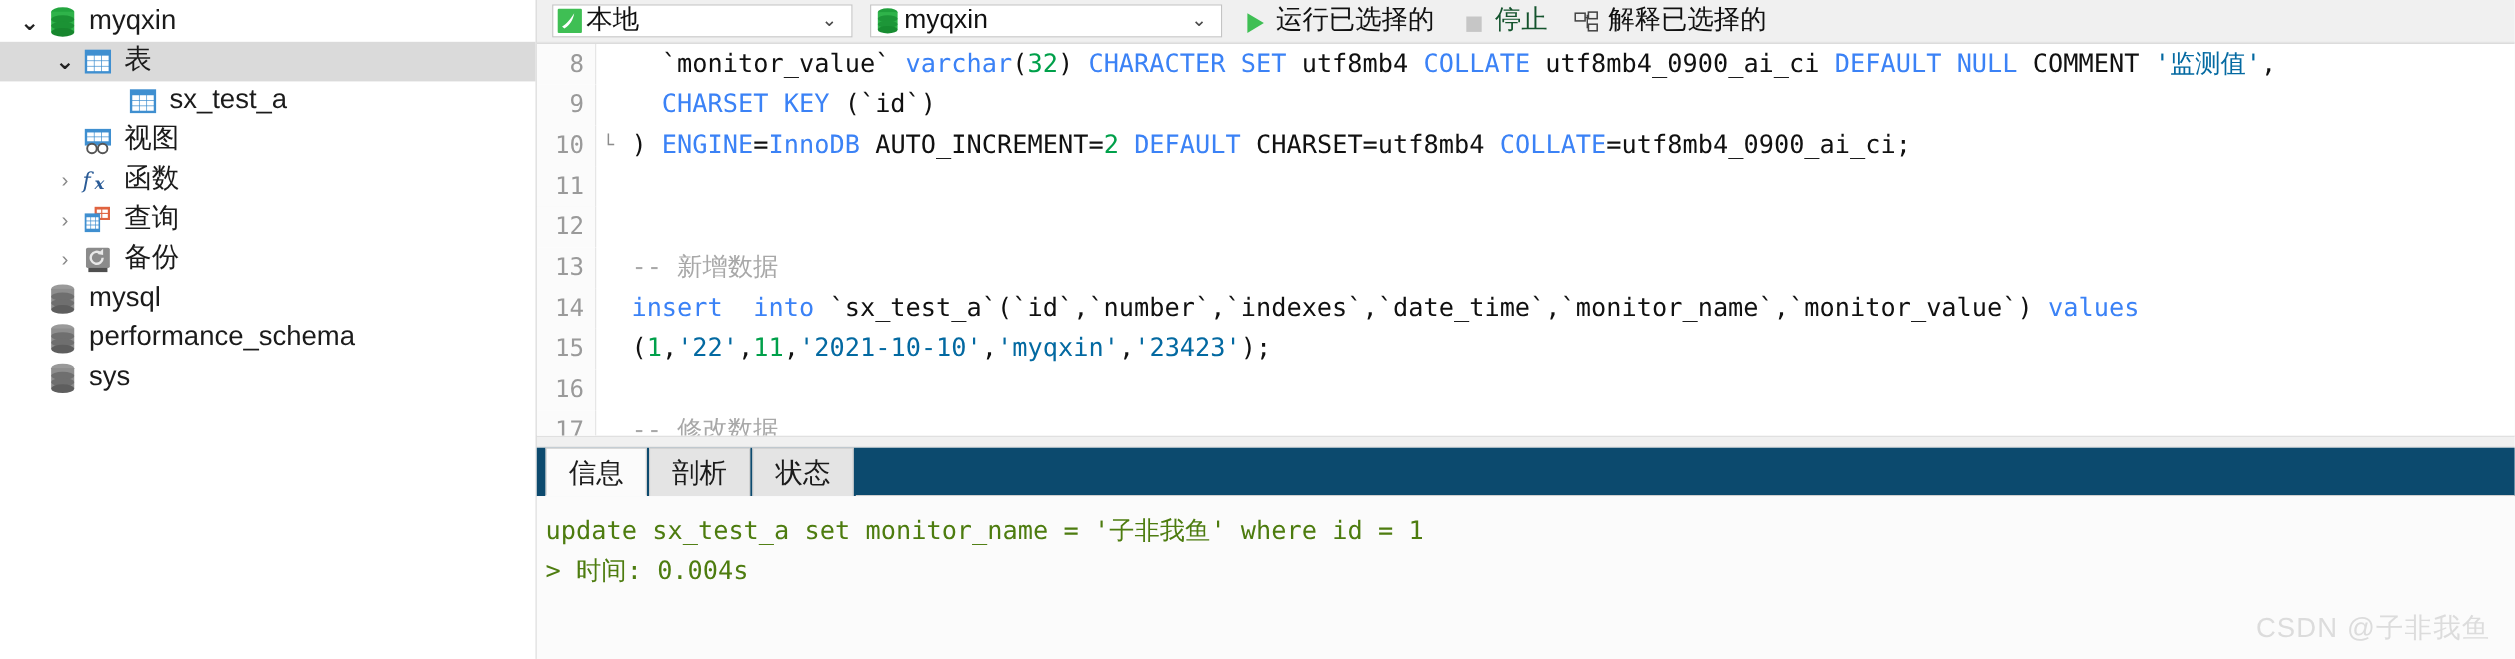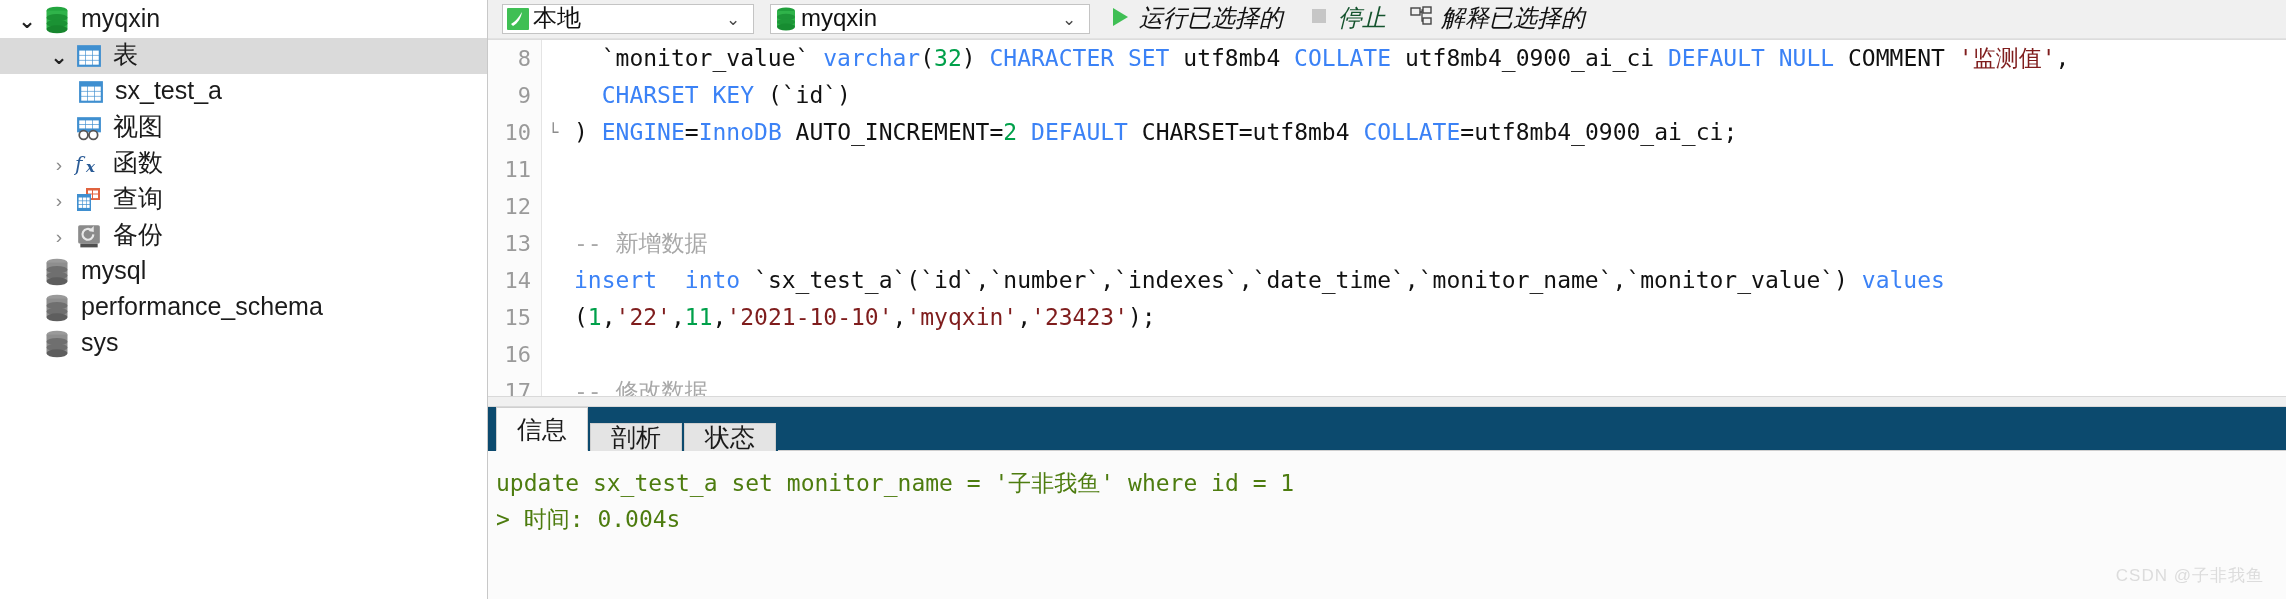--- a/index.html
+++ b/index.html
@@ -31,43 +31,43 @@
   .spacer{flex:0 0 26px;width:26px;}
   .ico{
     width:34px;flex:0 0 34px;height:30px;display:flex;align-items:center;justify-content:center;
     margin-right:7px;
   }
   .label{line-height:1;padding-bottom:3px;}
 
   
   .i0{padding-left:14px;}
   .i1{padding-left:46px;}
-  .i2{padding-left:48px;}
+  .i2{padding-left:72px;margin-left:15px;}
 
   
   .right{flex:1 1 auto;display:flex;flex-direction:column;height:599px;background:#f7f7f7;position:relative;}
 
   
   .toolbar{
     height:38px;flex:0 0 38px;background:#f0f0f0;
     display:flex;align-items:center;padding-left:14px;gap:0;
     border-bottom:1px solid #e2e2e2;
   }
   .combo{
     height:30px;background:#ffffff;border:1px solid #c4c4c4;
     display:flex;align-items:center;box-sizing:border-box;
     margin-right:16px;
   }
   .combo .cbico{width:30px;flex:0 0 30px;display:flex;align-items:center;justify-content:center;}
   .combo .cbtext{flex:1 1 auto;font-size:24px;color:#111;white-space:nowrap;line-height:1;padding-bottom:2px;}
   .combo .cbarrow{width:40px;flex:0 0 40px;display:flex;align-items:center;justify-content:center;color:#4a4a4a;font-size:17px;}
-  .combo.c1{width:252px;}
+  .combo.c1{width:273px;}
   .combo.c2{width:320px;}
 
-  .tbtn{display:flex;align-items:flex-start;margin-right:22px;font-size:24px;color:#111;white-space:nowrap;font-style:italic;}
+  .tbtn{display:flex;align-items:flex-end;margin-right:22px;font-size:24px;color:#111;white-space:nowrap;}
   .tbtn.disabled{color:#14532d;}
   .tbtn .tico{width:28px;flex:0 0 28px;display:flex;align-items:center;justify-content:center;margin-right:5px;}
   .tbtn .tlabel{line-height:1;padding-bottom:2px;}
 
   
   .editor{
     flex:1 1 auto;background:#ffffff;position:relative;overflow:hidden;
     border-top:1px solid #dcdcdc;
   }
   .codearea{
@@ -77,48 +77,48 @@
   .line{display:flex;height:37px;align-items:center;white-space:pre;}
   .gutter{
     width:54px;flex:0 0 54px;text-align:right;padding-right:10px;
     color:#9a9a9a;font-size:22px;box-sizing:border-box;
     border-right:1px solid #e4e4e4;background:#fbfbfb;
   }
   .fold{width:22px;flex:0 0 22px;color:#8c8c8c;font-size:17px;text-align:center;}
   .code{padding-left:10px;flex:1 1 auto;color:#111;}
   .code .kw{color:#3b82f6;}
   .code .num{color:#00a04a;}
-  .code .str{color:#7f1d1d;}
+  .code .str{color:#0369a1;}
   .code .cmt{color:#a8a8a8;}
   .code .plain{color:#111;}
 
   
   .splitter{height:9px;flex:0 0 9px;background:#f0f0f0;border-top:1px solid #d9d9d9;border-bottom:1px solid #d9d9d9;}
 
   
   .result{flex:0 0 192px;background:#ffffff;display:flex;flex-direction:column;position:relative;}
   .tabs{display:flex;height:44px;flex:0 0 44px;background:#0c4a6e;align-items:flex-end;padding-left:8px;}
   .tab{
-    height:28px;min-width:92px;padding:0 20px;box-sizing:border-box;
+    height:44px;min-width:92px;padding:0 20px;box-sizing:border-box;
     display:flex;align-items:center;justify-content:center;
     font-size:25px;color:#1b1b1b;background:#e4e4e4;
     border:1px solid #cfcfcf;border-bottom:none;margin-right:2px;
   }
   .tab.active{background:#fbfbfb;height:44px;border-bottom:1px solid #fbfbfb;}
   .tabstrip-fill{flex:1 1 auto;border-bottom:1px solid #cfcfcf;}
   .resbody{
     flex:1 1 auto;background:#fbfbfb;padding:14px 0 0 8px;
     font-family:"DejaVu Sans Mono","Liberation Mono",monospace;
     font-size:23px;line-height:36px;color:#4d7c0f;white-space:pre;
     border-top:none;
   }
   .resline{display:block;}
   .watermark{
     position:absolute;right:22px;bottom:12px;
-    font-size:17px;color:#dcdcdc;letter-spacing:1px;
+    font-size:25px;color:#dcdcdc;letter-spacing:1px;
     font-family:"Liberation Sans","DejaVu Sans",sans-serif;
   }
 </style>
 </head>
 <body>
 
 <div class="app">
 
   <div class="sidebar">
     <div class="tree" id="tree">

